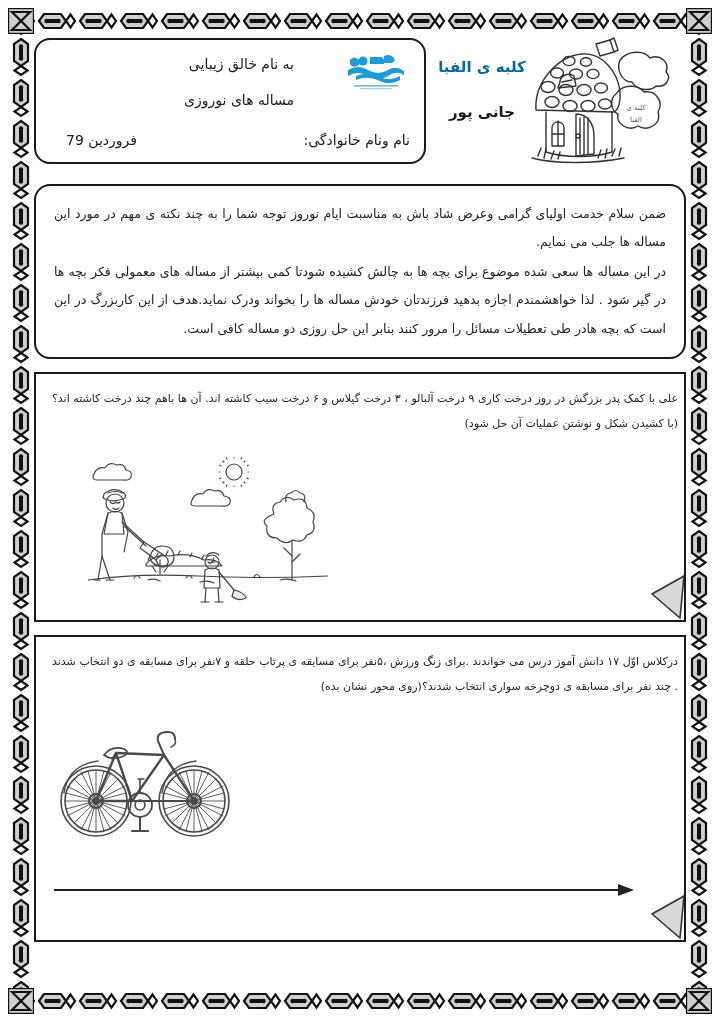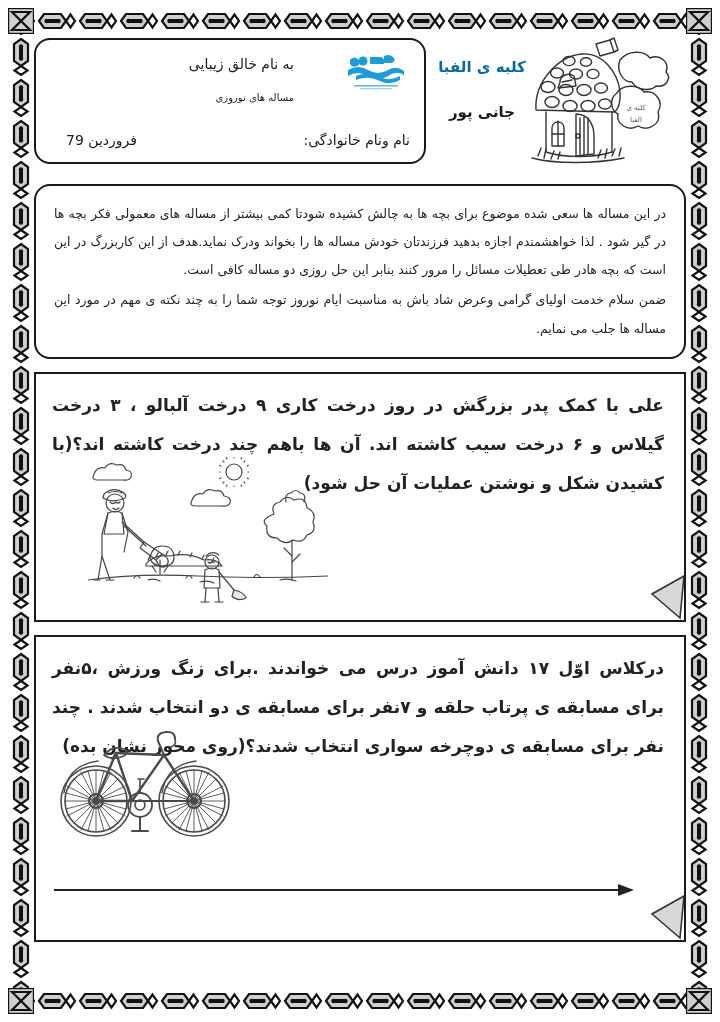--- a/index.html
+++ b/index.html
@@ -113,21 +113,21 @@
     right: 130px;
     top: 16px;
     font-size: 14px;
     color: #1a1a1a;
     white-space: nowrap;
   }
   .hb-subtitle {
     position: absolute;
     right: 130px;
     top: 52px;
-    font-size: 10px;
+    font-size: 14px;
     color: #1a1a1a;
     white-space: nowrap;
   }
   .hb-namefield {
     position: absolute;
     right: 14px;
     bottom: 14px;
     font-size: 14px;
     color: #1a1a1a;
     white-space: nowrap;
@@ -168,27 +168,26 @@
     width: 652px;
     border: 2px solid #1a1a1a;
     box-sizing: border-box;
     background: #fff;
     direction: rtl;
     overflow: hidden;
   }
   .pb1 { margin-top: 13px; height: 250px; }
   .pb2 { margin-top: 13px; height: 307px; }
   .problem-text {
-    font-size: 17px;
+    font-size: 11px;
     line-height: 2.3;
     color: #222;
     text-align: justify;
     margin: 0;
-    padding: 12px 20px 0 16px;
-    font-weight: bold;
+    padding: 12px 6px 0 16px;
   }
   .illus-wrap-1 {
     position: absolute;
     left: 52px;
     top: 82px;
     width: 240px;
     height: 150px;
   }
   .illus-wrap-2 {
     position: absolute;
@@ -365,22 +364,22 @@
           </svg>
         </div>
         <div class="hb-bismillah">به نام خالق زیبایی</div>
         <div class="hb-subtitle">مساله های نوروزی</div>
         <div class="hb-namefield">نام ونام خانوادگی:</div>
         <div class="hb-date">فروردین 79</div>
       </div>
     </div>
 
     <div class="intro-box">
+      <p class="intro-p">ضمن سلام خدمت اولیای گرامی وعرض شاد باش به مناسبت ایام نوروز توجه شما را به چند نکته ی مهم در مورد این مساله ها جلب می نمایم.</p>
       <p class="intro-p">در این مساله ها سعی شده موضوع برای بچه ها به چالش کشیده شودتا کمی بیشتر از مساله های معمولی فکر بچه ها در گیر شود . لذا خواهشمندم اجازه بدهید فرزندتان خودش مساله ها را بخواند ودرک نماید.هدف از این کاربزرگ در این است که بچه هادر طی تعطیلات مسائل را مرور کنند بنابر این حل روزی دو مساله کافی است.</p>
-      <p class="intro-p">ضمن سلام خدمت اولیای گرامی وعرض شاد باش به مناسبت ایام نوروز توجه شما را به چند نکته ی مهم در مورد این مساله ها جلب می نمایم.</p>
     </div>
 
     <div class="problem-box pb1">
       <p class="problem-text">علی با کمک پدر بزرگش در روز درخت کاری ۹ درخت آلبالو ، ۳ درخت گیلاس و ۶ درخت سیب کاشته اند. آن ها باهم چند درخت کاشته اند؟(با کشیدن شکل و نوشتن  عملیات آن حل شود)</p>
 
       <div class="illus-wrap-1">
         <svg width="240" height="150" viewBox="0 0 240 150" aria-hidden="true">
           <g fill="none" stroke="#444" stroke-width="1.2" stroke-linecap="round" stroke-linejoin="round">
 
             <circle cx="146" cy="16" r="8"></circle>

